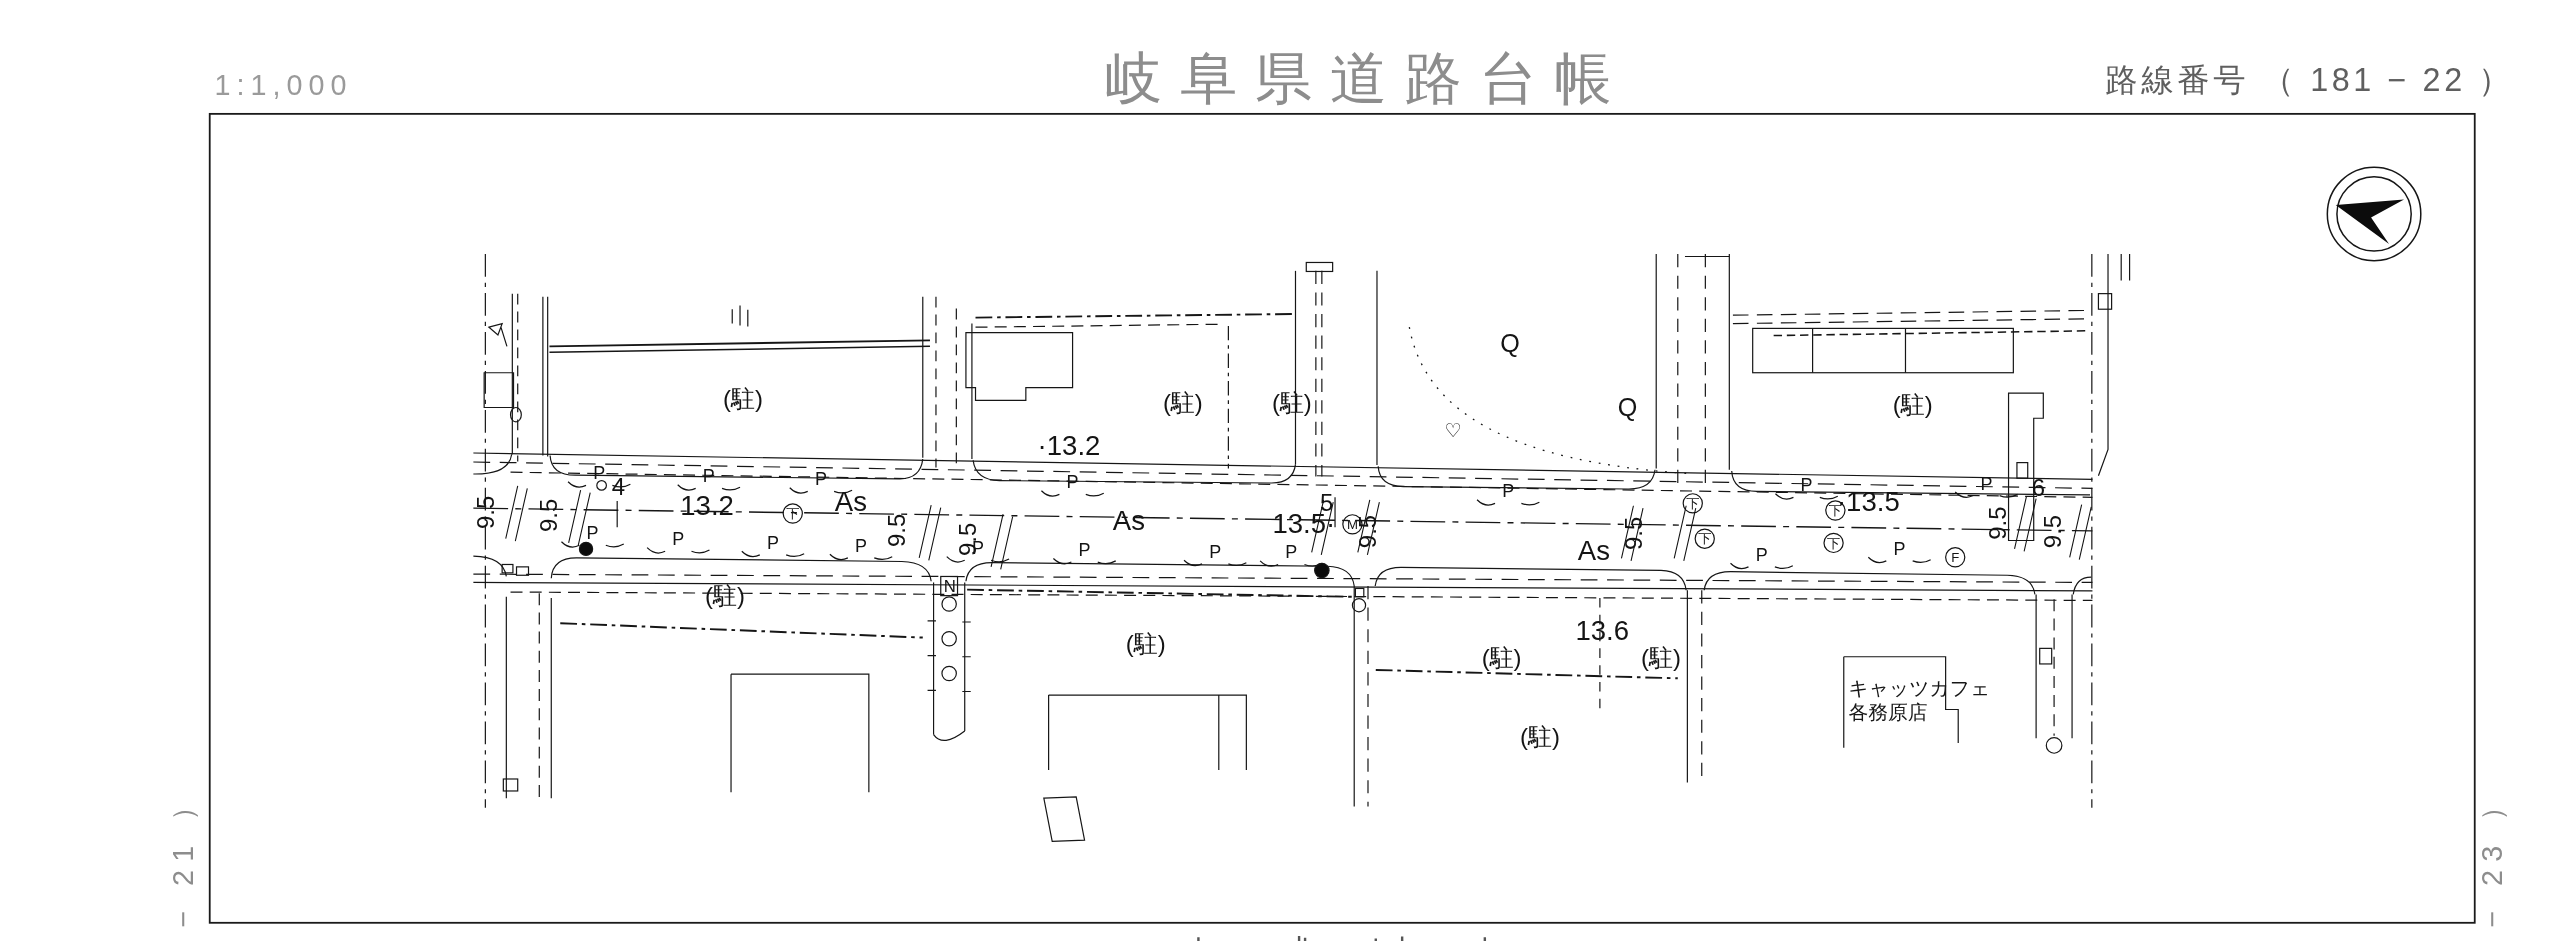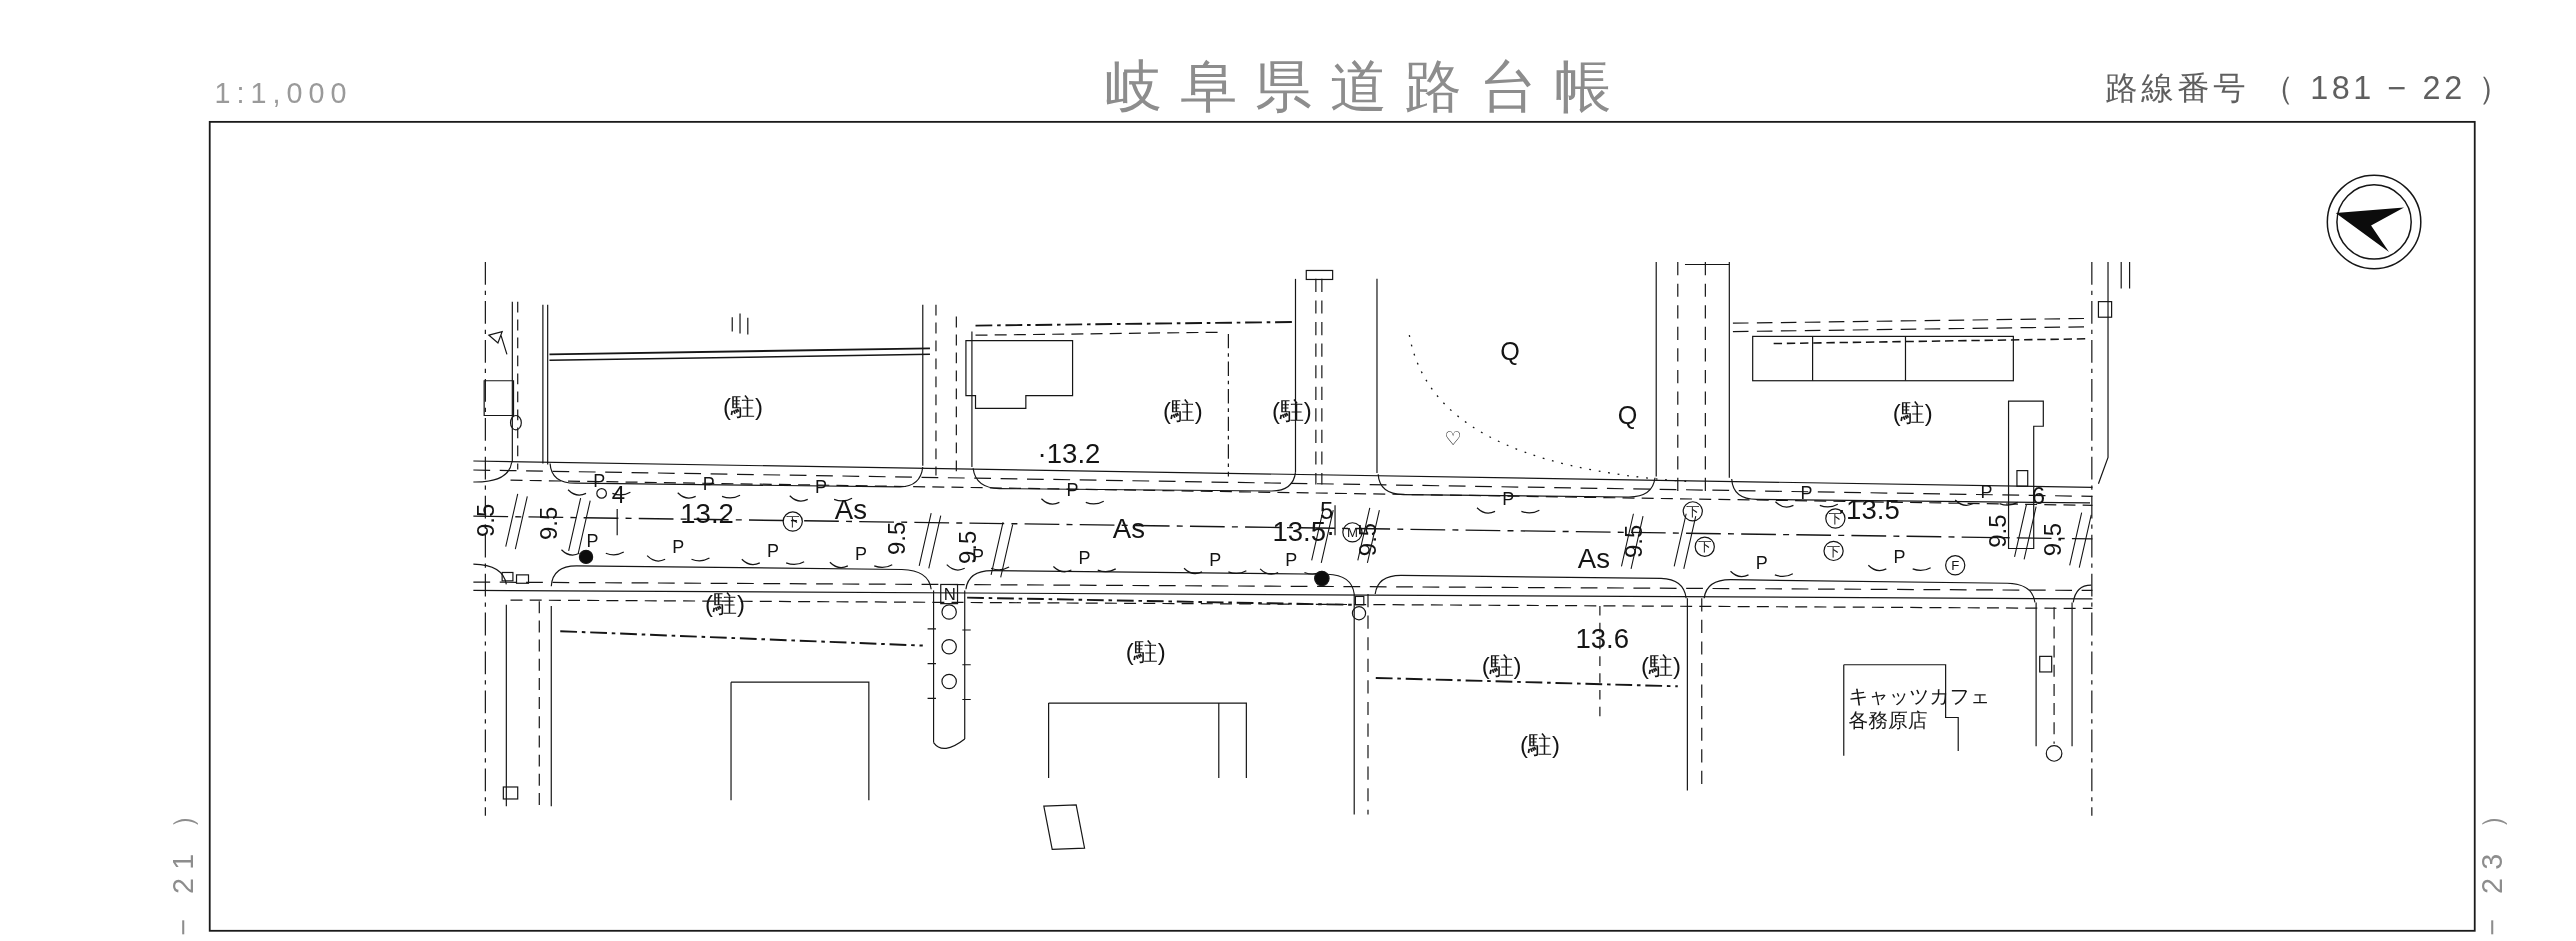--- a/index.html
+++ b/index.html
@@ -1,17 +1,17 @@
 <!DOCTYPE html>
 <html style="font-size:9.6px"><head>
 <meta charset="utf-8">
 <style>
   html,body{margin:0;padding:0;background:#ffffff;}
   body{width:2576px;height:942px;position:relative;font-family:"Liberation Sans",sans-serif;}
-  #sheet{position:absolute;inset:0;margin-top:8px;}
+  #sheet{position:absolute;inset:0;}
   svg{display:block;}
   text{font-family:"Liberation Sans",sans-serif;}
   .mapstroke{stroke:#161616;fill:none;}
 </style>
 </head>
 <body>
 
 <div id="sheet">
 <svg viewBox="0 0 4299 1572" width="2576" height="942">
 

